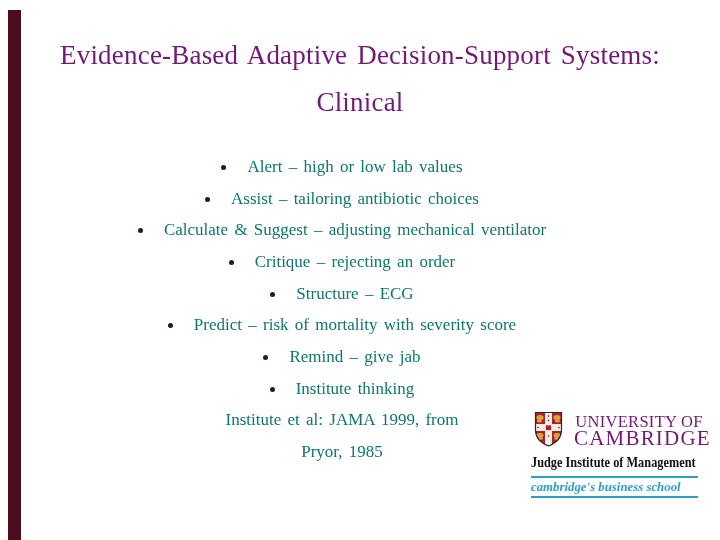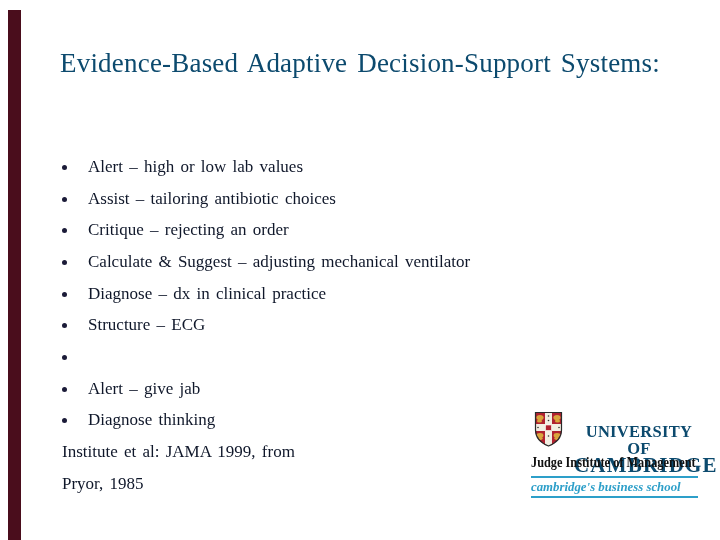--- a/index.html
+++ b/index.html
@@ -16,44 +16,45 @@
     left: 8px;
     top: 10px;
     width: 13px;
     height: 530px;
     background: #4a0d1c;
   }
   .title {
     position: absolute;
     left: 30px;
     width: 660px;
-    top: 40px;
+    top: 32px;
     text-align: center;
-    color: #0c4a6e;
+    color: #701a75;
     font-size: 27px;
     line-height: 47px;
     word-spacing: 3px;
     letter-spacing: 0.2px;
   }
   .content-list {
     position: absolute;
     left: 62px;
     top: 151px;
     width: 560px;
     list-style: none;
     margin: 0;
     padding: 0;
   }
   .row {
     display: flex;
     align-items: center;
     height: 31.7px;
-    color: #0f172a;
+    color: #0f766e;
     font-size: 17px;
     word-spacing: 2px;
+    justify-content: center;
   }
   .marker {
     width: 26px;
     flex: 0 0 26px;
     display: flex;
     align-items: center;
   }
   .dot {
     width: 5px;
     height: 5px;
@@ -62,25 +63,25 @@
     margin-top: 1px;
   }
   .no-bullet { padding-left: 0; }
 
   
   .logo { position: absolute; left: 528px; top: 408px; width: 176px; height: 95px; }
   .crest { position: absolute; left: 6px; top: 3px; }
   .univ {
     position: absolute;
     left: 46px;
-    top: 15px;
+    top: 5px;
     width: 130px;
     text-align: center;
-    color: #0c4a6e;
-    font-weight: 700;
+    color: #701a75;
+    font-weight: 400;
   }
   .univ-line1 { font-size: 16.5px; letter-spacing: 0.3px; line-height: 17px; }
   .univ-line2 { font-size: 21px; letter-spacing: 1.2px; line-height: 17px; }
   .institute {
     position: absolute;
     left: 3px;
     top: 47px;
     width: 190px;
     color: #111111;
     font-weight: 700;
@@ -114,75 +115,71 @@
 </style>
 </head>
 <body>
 
 <div class="slide">
 
   <div class="left-bar"></div>
 
   <div class="title">
     <div>Evidence-Based Adaptive Decision-Support Systems:</div>
+    <div>Clinical</div>
   </div>
 
   <ul class="content-list">
     <li class="row">
       <span class="marker">
           <span class="dot"></span>
         </span>
       <span>Alert – high or low lab values</span>
     </li>
     <li class="row">
       <span class="marker">
           <span class="dot"></span>
         </span>
       <span>Assist – tailoring antibiotic choices</span>
     </li>
     <li class="row">
       <span class="marker">
           <span class="dot"></span>
         </span>
+      <span>Calculate &amp; Suggest – adjusting mechanical ventilator</span>
+    </li>
+    <li class="row">
+      <span class="marker">
+          <span class="dot"></span>
+        </span>
       <span>Critique – rejecting an order</span>
     </li>
     <li class="row">
       <span class="marker">
           <span class="dot"></span>
         </span>
-      <span>Calculate &amp; Suggest – adjusting mechanical ventilator</span>
-    </li>
-    <li class="row">
-      <span class="marker">
-          <span class="dot"></span>
-        </span>
-      <span>Diagnose – dx in clinical practice</span>
-    </li>
-    <li class="row">
-      <span class="marker">
-          <span class="dot"></span>
-        </span>
       <span>Structure – ECG</span>
     </li>
     <li class="row">
       <span class="marker">
           <span class="dot"></span>
         </span>
-    </li>
-    <li class="row">
-      <span class="marker">
-          <span class="dot"></span>
-        </span>
-      <span>Alert – give jab</span>
-    </li>
-    <li class="row">
-      <span class="marker">
-          <span class="dot"></span>
-        </span>
-      <span>Diagnose thinking</span>
+      <span>Predict – risk of mortality with severity score</span>
+    </li>
+    <li class="row">
+      <span class="marker">
+          <span class="dot"></span>
+        </span>
+      <span>Remind – give jab</span>
+    </li>
+    <li class="row">
+      <span class="marker">
+          <span class="dot"></span>
+        </span>
+      <span>Institute thinking</span>
     </li>
     <li class="row no-bullet">
       <span>Institute et al: JAMA 1999, from</span>
     </li>
     <li class="row no-bullet">
       <span>Pryor, 1985</span>
     </li>
   </ul>
 
   <div class="logo">

